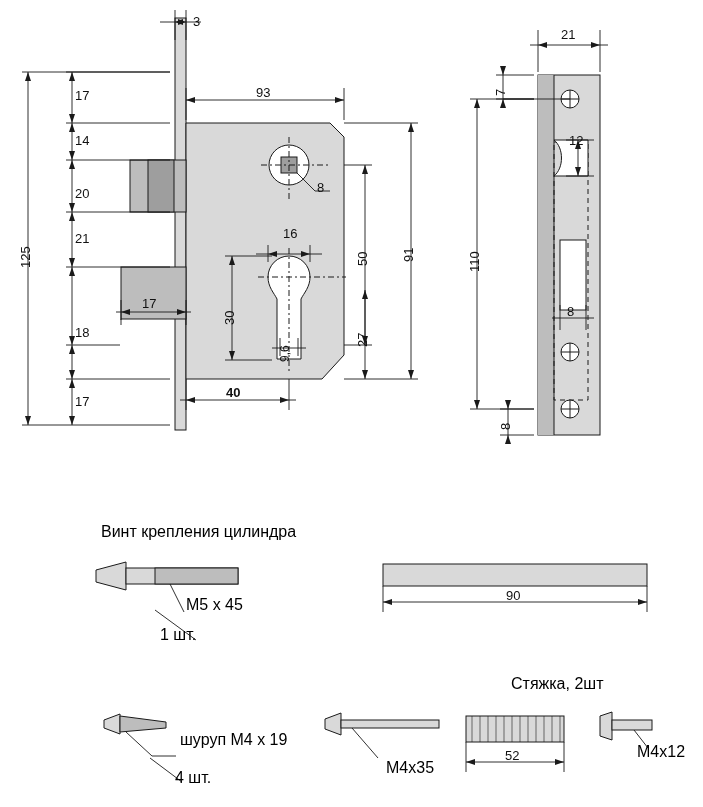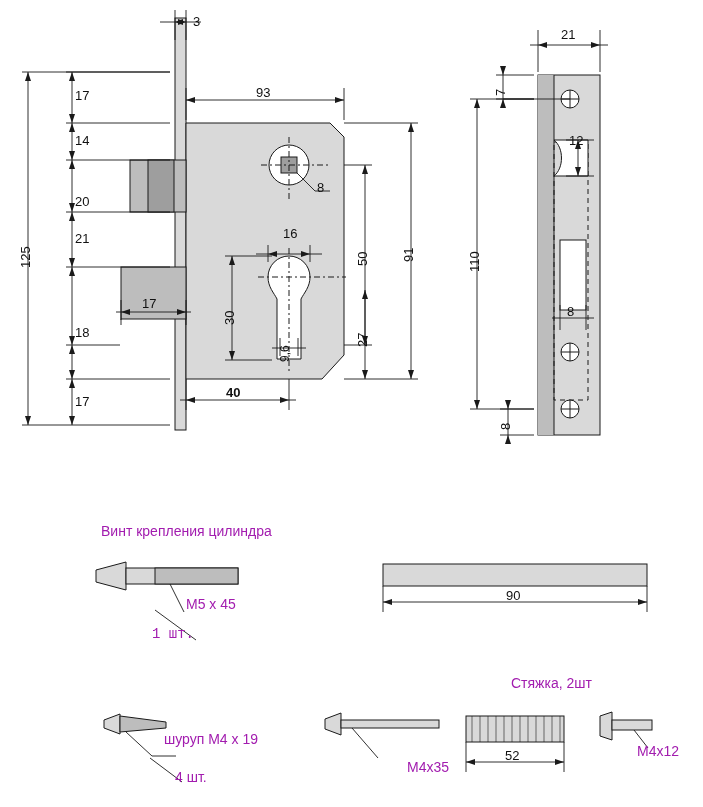--- a/index.html
+++ b/index.html
@@ -2,21 +2,21 @@
 <html><head>
 <meta charset="utf-8">
 <style>
   html,body{margin:0;padding:0;background:#ffffff;}
   body{width:703px;height:807px;position:relative;overflow:hidden;
        font-family:"Liberation Sans", sans-serif;color:#1a1a1a;}
   .stage{position:absolute;left:0;top:0;width:703px;height:807px;}
   svg{position:absolute;left:0;top:0;width:703px;height:807px;overflow:visible;}
   .lbl{position:absolute;font-size:13px;color:#111;white-space:nowrap;}
   .lbl.rot{transform-origin:0 0;transform:rotate(-90deg);}
-  .cap{position:absolute;font-size:14px;color:#a21caf;white-space:nowrap;}
+  .cap{position:absolute;font-size:16px;color:#000000;white-space:nowrap;}
 </style>
 </head>
 <body>
 
 <div class="stage">
 
 <svg viewBox="0 0 703 807">
   <g stroke="#1a1a1a" fill="none" stroke-width="1" shape-rendering="geometricPrecision">
 
     <rect x="175" y="18" width="11" height="412" fill="#d9d9d9" stroke="#1a1a1a"></rect>
@@ -252,21 +252,21 @@
       <rect x="612" y="720" width="40" height="10" fill="#d9d9d9" stroke="#1a1a1a"></rect>
       <line x1="634" y1="730" x2="648" y2="748" stroke-width="0.9"></line>
     </g>
 
   </g>
 </svg>
 
 <div class="lbl" style="left:193px;top:14px;">3</div>
 <div class="lbl" style="left:75px;top:88px;">17</div>
 <div class="lbl" style="left:75px;top:133px;">14</div>
-<div class="lbl" style="left:75px;top:194px;text-align:center;">20</div>
+<div class="lbl" style="left:75px;top:186px;text-align:center;">20</div>
 <div class="lbl" style="left:75px;top:231px;">21</div>
 <div class="lbl" style="left:75px;top:325px;">18</div>
 <div class="lbl" style="left:75px;top:394px;">17</div>
 <div class="lbl rot" style="left:18px;top:268px;">125</div>
 <div class="lbl" style="left:142px;top:296px;">17</div>
 <div class="lbl" style="left:256px;top:85px;">93</div>
 <div class="lbl" style="left:317px;top:180px;">8</div>
 <div class="lbl rot" style="left:355px;top:266px;">50</div>
 <div class="lbl rot" style="left:401px;top:262px;">91</div>
 <div class="lbl" style="left:283px;top:226px;">16</div>
@@ -277,25 +277,25 @@
 
 <div class="lbl" style="left:561px;top:27px;">21</div>
 <div class="lbl rot" style="left:493px;top:96px;">7</div>
 <div class="lbl" style="left:569px;top:133px;">12</div>
 <div class="lbl rot" style="left:467px;top:272px;">110</div>
 <div class="lbl" style="left:567px;top:304px;">8</div>
 <div class="lbl rot" style="left:498px;top:430px;">8</div>
 
 <div class="cap" style="left:101px;top:523px;">Винт крепления цилиндра</div>
 <div class="cap" style="left:186px;top:596px;">M5 x 45</div>
-<div class="cap" style="left:152px;top:626px;font-family:Liberation Mono, monospace;">1 шт.</div>
+<div class="cap" style="left:160px;top:626px;">1 шт.</div>
 
 <div class="lbl" style="left:506px;top:588px;">90</div>
 
-<div class="cap" style="left:164px;top:731px;">шуруп M4 х 19</div>
+<div class="cap" style="left:180px;top:731px;">шуруп M4 х 19</div>
 <div class="cap" style="left:175px;top:769px;">4 шт.</div>
 
 <div class="cap" style="left:470px;top:675px;margin-left:41px;">Стяжка, 2шт</div>
-<div class="cap" style="left:386px;top:759px;margin-left:21px;">M4x35</div>
+<div class="cap" style="left:386px;top:759px;">M4x35</div>
 <div class="lbl" style="left:505px;top:748px;">52</div>
 <div class="cap" style="left:637px;top:743px;">M4x12</div>
 
 </div>
 
 </body></html>

